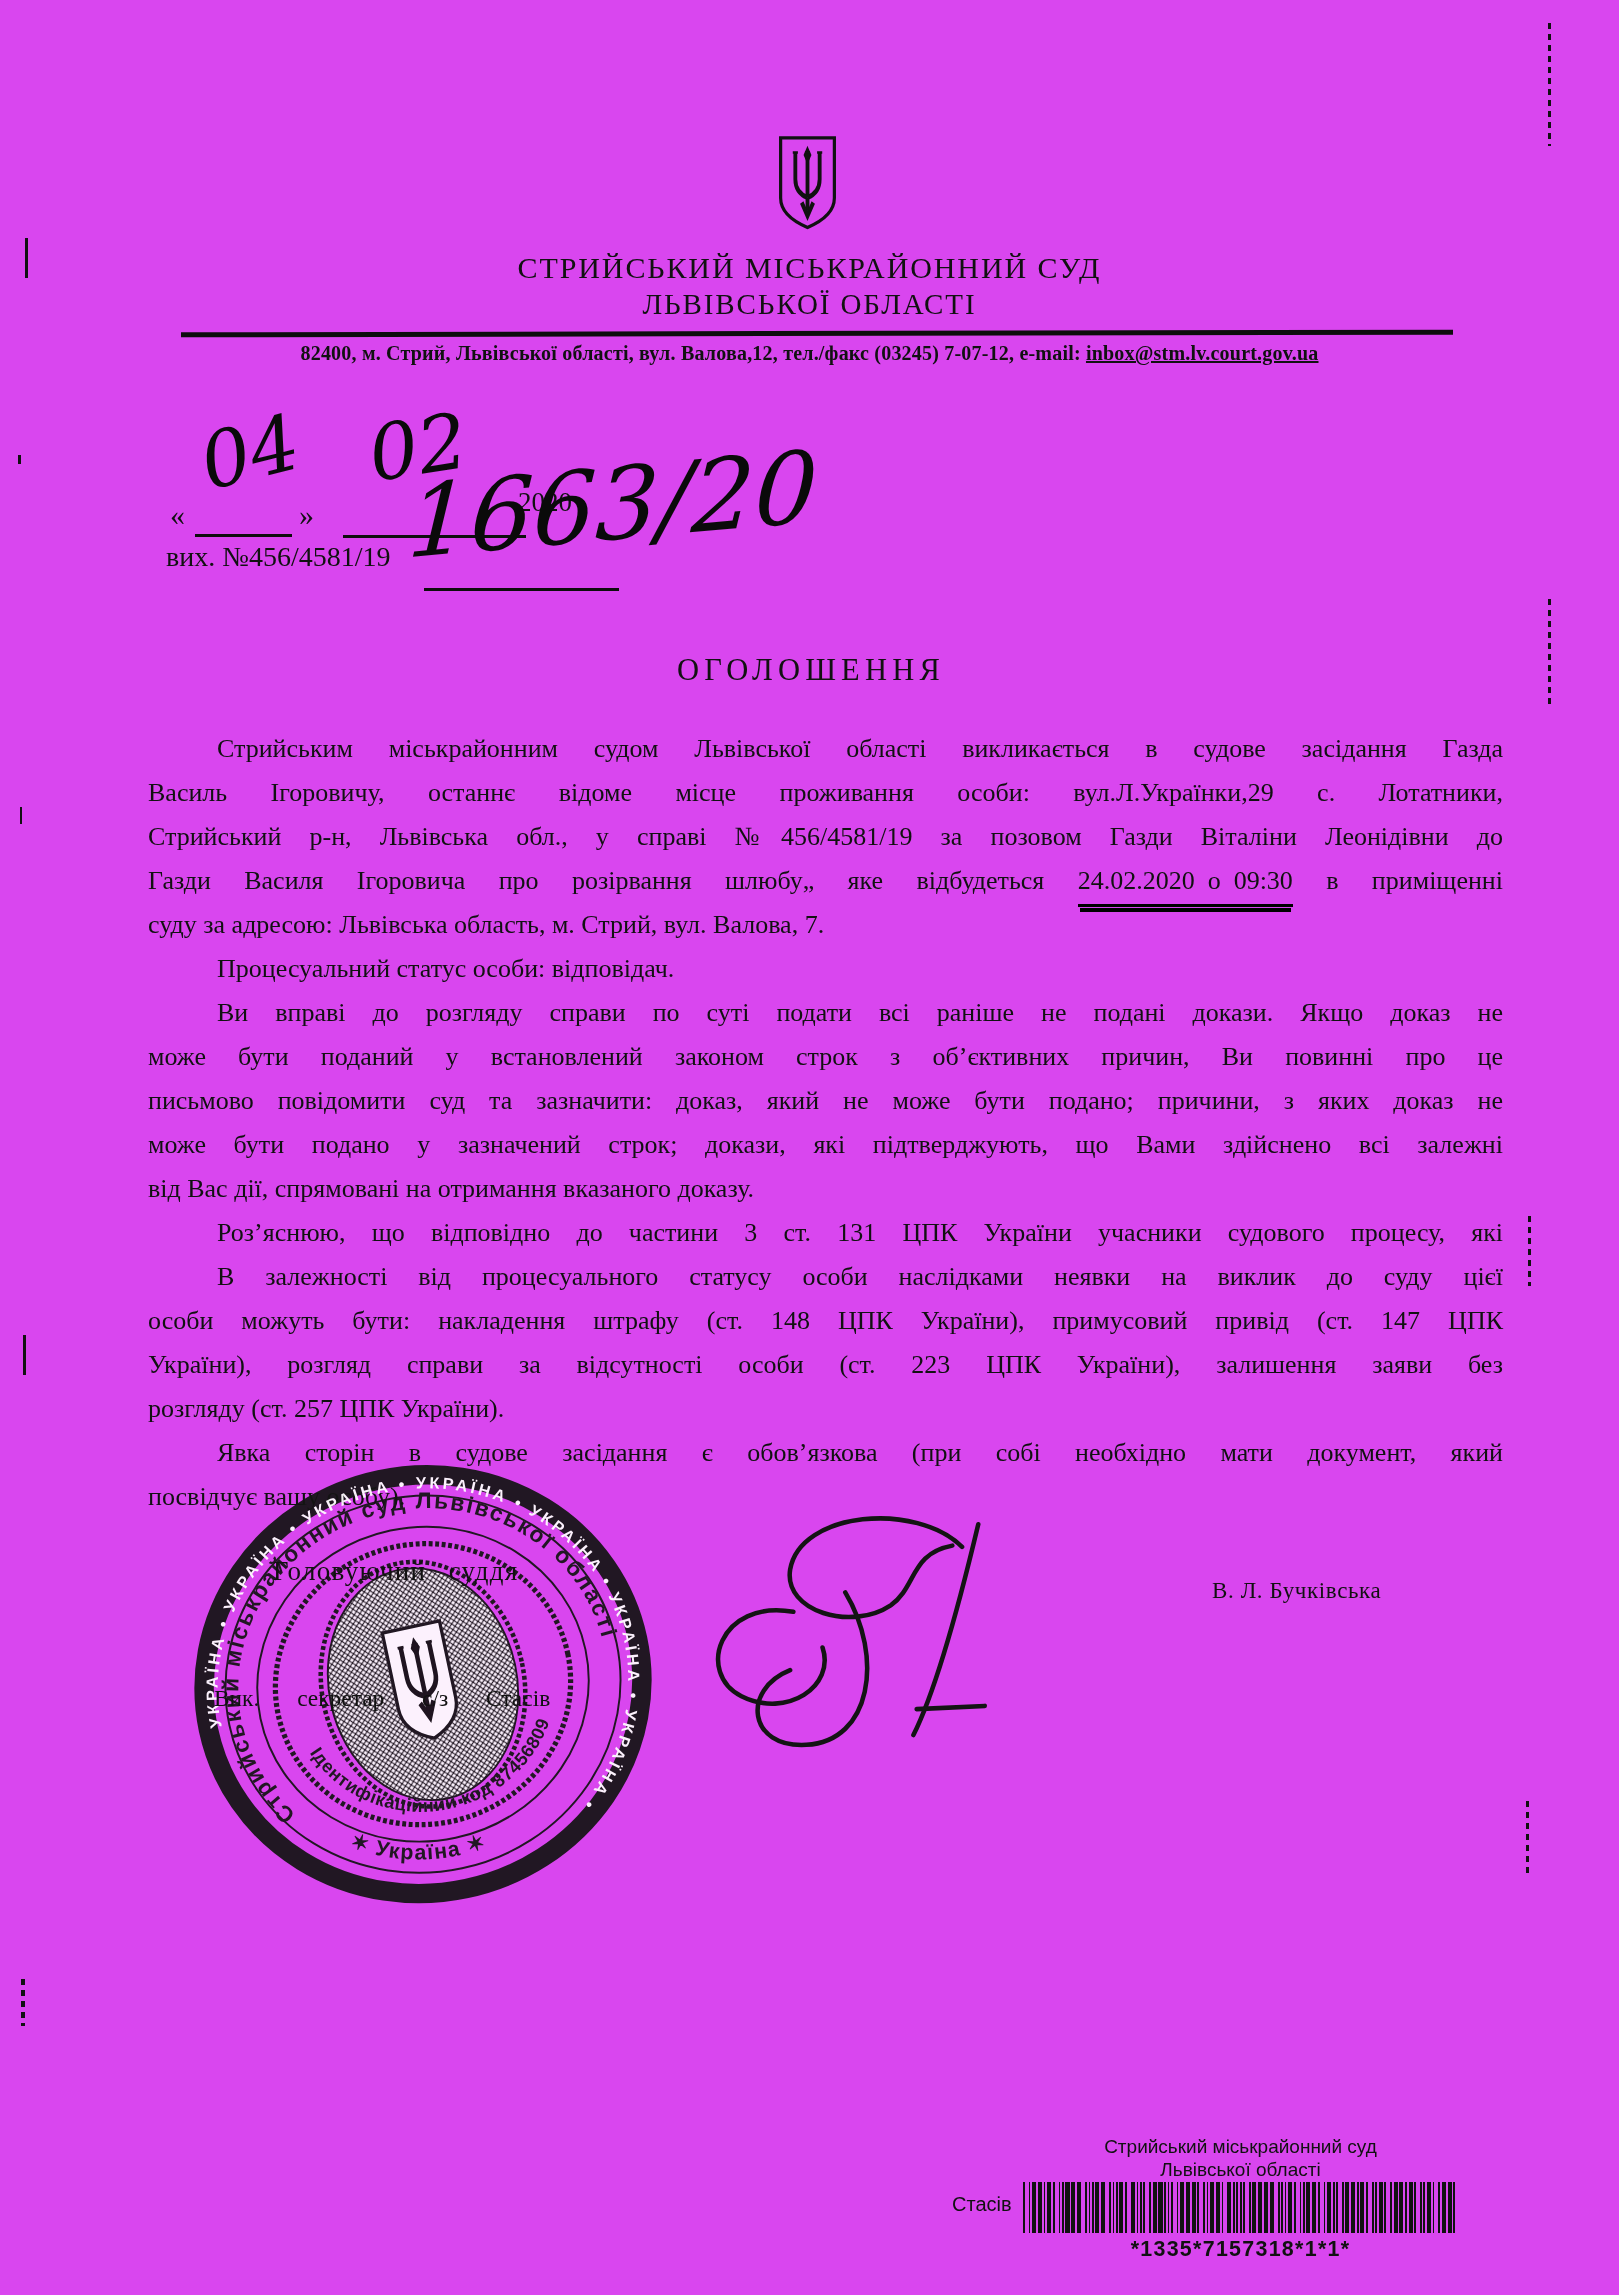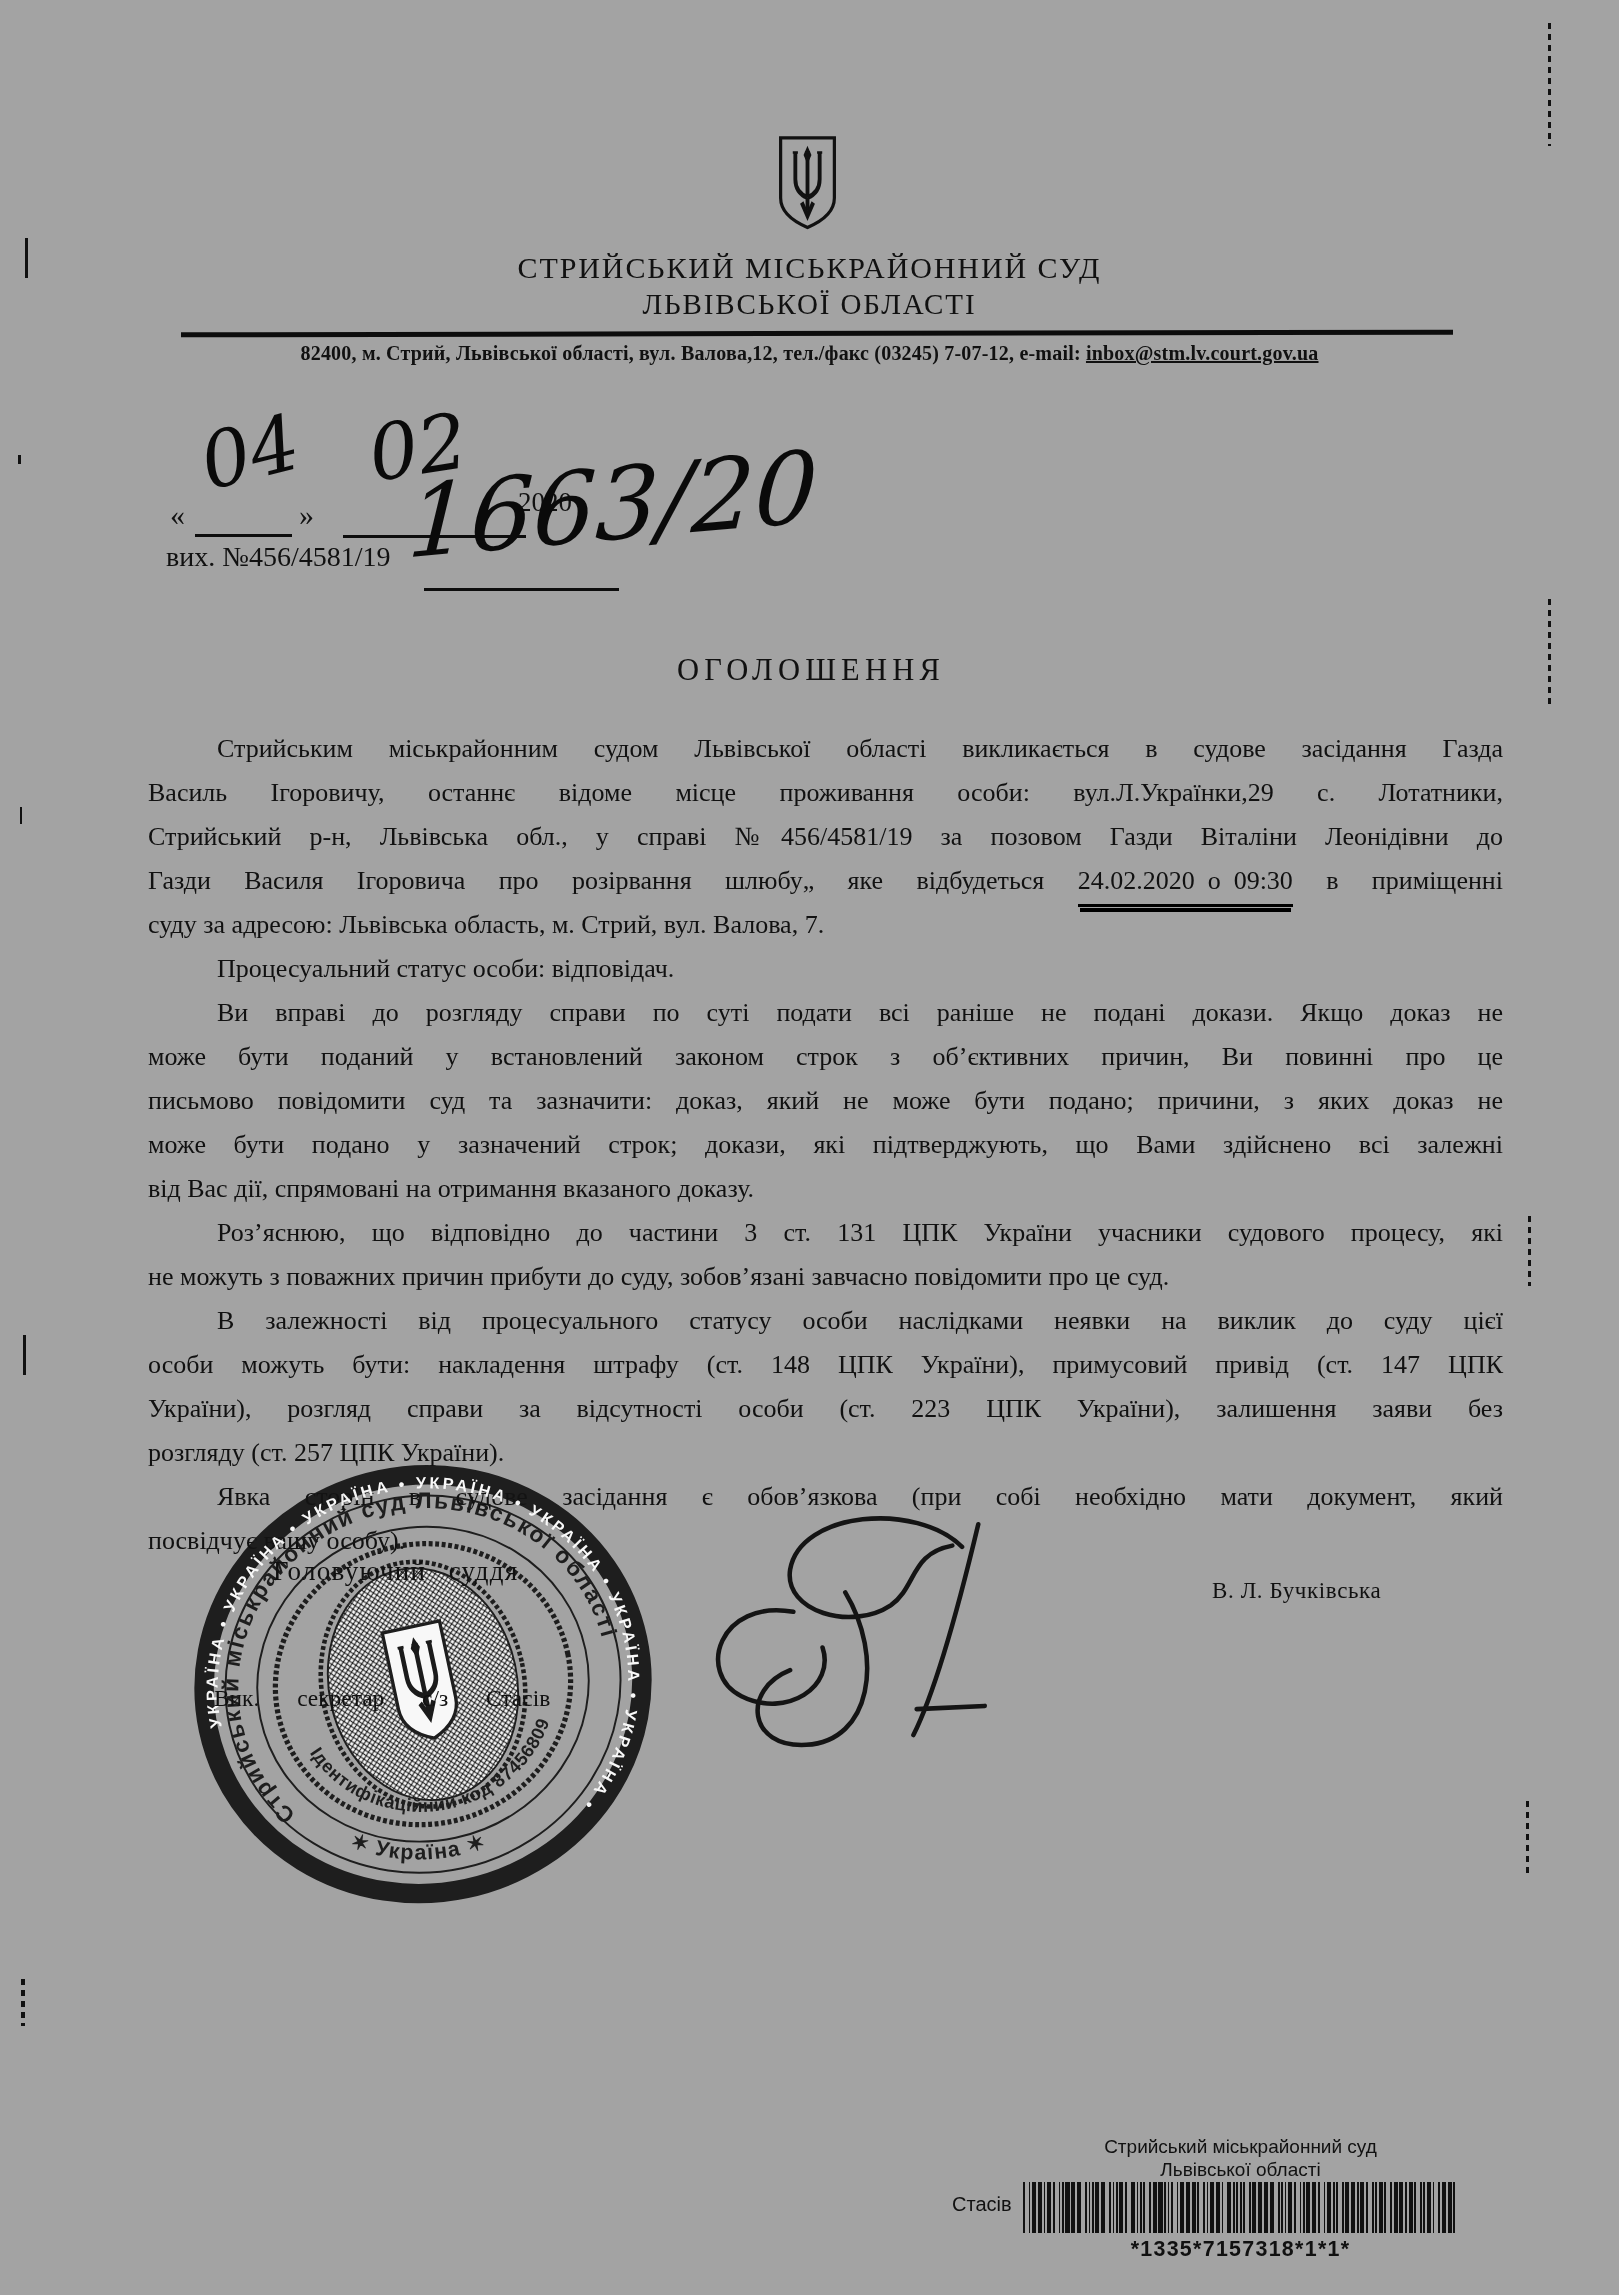--- a/index.html
+++ b/index.html
@@ -1,16 +1,16 @@
 <!DOCTYPE html>
 <html lang="uk" style="font-size:10.4px"><head>
 <meta charset="utf-8">
 <style>
   html,body{margin:0;padding:0;background:#fff;}
-  .page{position:relative;width:1619px;height:2295px;background:#a3a3a3;
+  .page{position:relative;width:1619px;height:2295px;background:#d946ef;
         font-family:"Liberation Serif",serif;color:#111;overflow:hidden;}
 
   
   .emblem{position:absolute;left:775px;top:134px;}
   .court1{position:absolute;left:0;top:251px;width:1619px;text-align:center;
           font-size:30px;letter-spacing:1.9px;}
   .court2{position:absolute;left:0;top:288px;width:1619px;text-align:center;
           font-size:29px;letter-spacing:1.9px;}
   .rule{position:absolute;left:181px;top:331px;width:1272px;height:4.5px;background:#0d0d0d;
         transform:rotate(-0.12deg);}
@@ -108,21 +108,20 @@
       <div class="bline">Стрийський р-н, Львівська обл., у справі №456/4581/19 за позовом Газди Віталіни Леонідівни до</div>
       <div class="bline"><span>Газди Василя Ігоровича про розірвання шлюбу„ яке відбудеться </span><span class="hl">24.02.2020  о  09:30</span><span> в приміщенні</span></div>
       <div class="bline last">суду за адресою: Львівська область, м. Стрий, вул. Валова, 7.</div>
       <div class="bline indent last">Процесуальний статус особи: відповідач.</div>
       <div class="bline indent">Ви вправі до розгляду справи по суті подати всі раніше не подані докази. Якщо доказ не</div>
       <div class="bline">може бути поданий у встановлений законом строк з об’єктивних причин, Ви повинні про це</div>
       <div class="bline">письмово повідомити суд та зазначити: доказ, який не може бути подано; причини, з яких доказ не</div>
       <div class="bline">може бути подано у зазначений строк; докази, які підтверджують, що Вами здійснено всі залежні</div>
       <div class="bline last">від Вас дії, спрямовані на отримання вказаного доказу.</div>
       <div class="bline indent">Роз’яснюю, що відповідно до частини 3 ст. 131 ЦПК України учасники судового процесу, які</div>
-      <div class="bline last">не можуть з поважних причин прибути до суду, зобов’язані завчасно повідомити про це суд.</div>
       <div class="bline indent">В залежності від процесуального статусу особи наслідками неявки на виклик до суду цієї</div>
       <div class="bline">особи можуть бути: накладення штрафу (ст. 148 ЦПК України), примусовий привід (ст. 147 ЦПК</div>
       <div class="bline">України), розгляд справи за відсутності особи (ст. 223 ЦПК України), залишення заяви без</div>
       <div class="bline last">розгляду (ст. 257 ЦПК України).</div>
       <div class="bline indent">Явка сторін в судове засідання є обов’язкова (при собі необхідно мати документ, який</div>
       <div class="bline last">посвідчує вашу особу).</div>
     </div>
 
   <svg class="stamp" width="474" height="451" viewBox="0 0 730 695">
     <defs>

